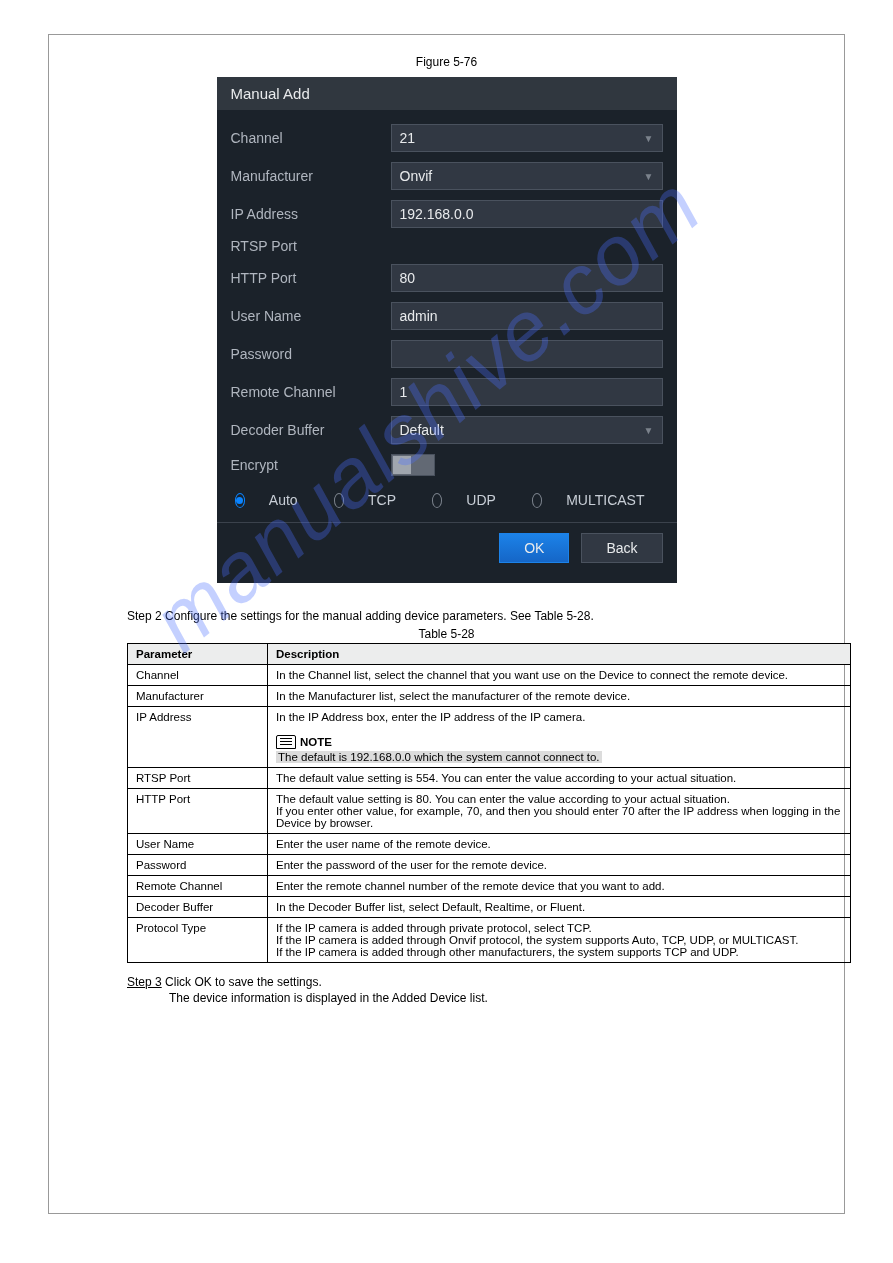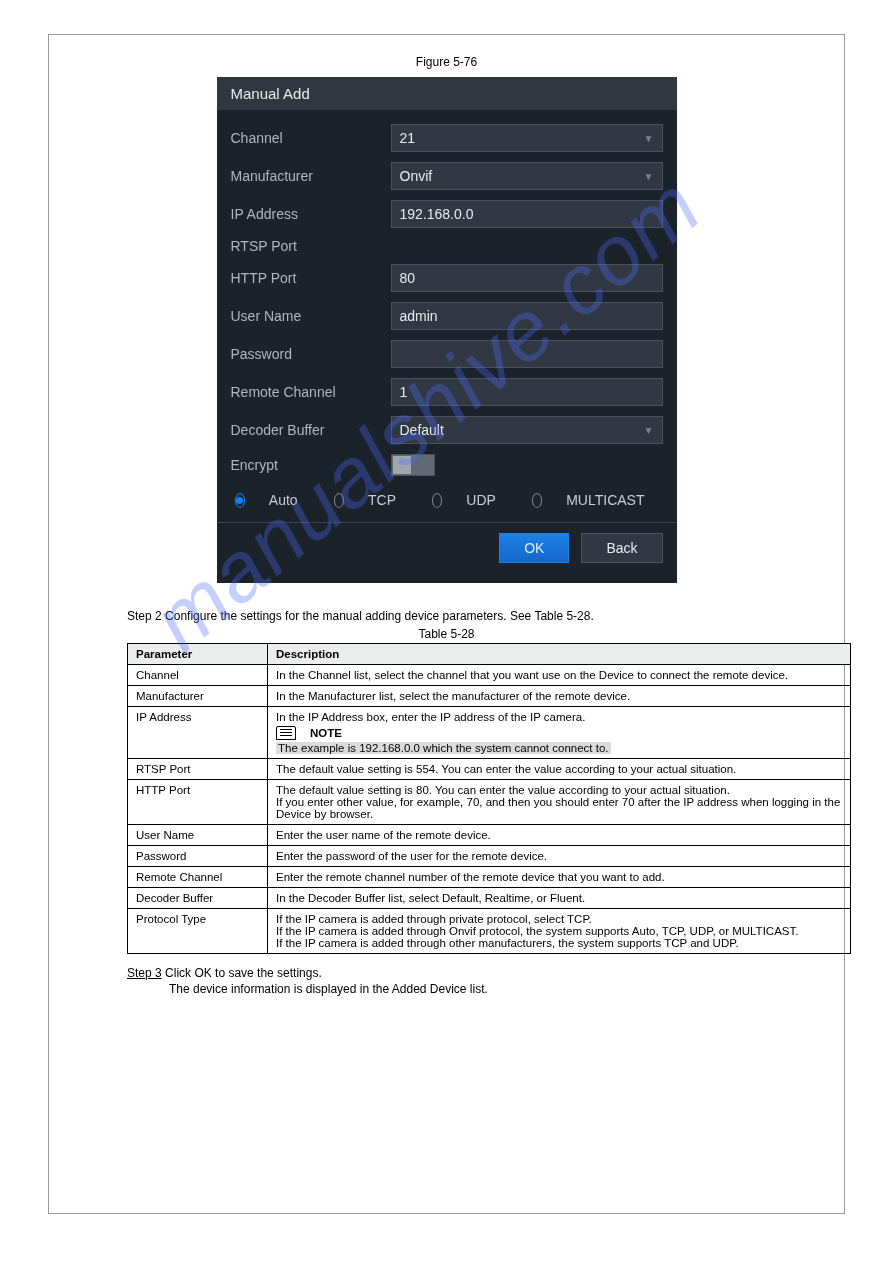--- a/index.html
+++ b/index.html
@@ -142,22 +142,22 @@
     border: 1px solid #000;
     padding: 4px 8px;
     text-align: left;
     vertical-align: top;
   }
   .params-table th { background: #eceded; font-weight: bold; }
   .col-param { width: 140px; font-weight: normal; }
   .note-row {
     display: flex;
     align-items: center;
-    gap: 14px;
-    margin: 3px 0 2px 0;
+    gap: 4px;
+    margin: 12px 0 2px 0;
   }
   .note-icon {
     width: 20px; height: 14px;
     border: 1.2px solid #000;
     border-radius: 2px 2px 0 0;
     position: relative;
   }
   .note-icon::after {
     content: "";
     position: absolute;
@@ -308,21 +308,21 @@
       <td>In the Manufacturer list, select the manufacturer of the remote device.</td>
     </tr>
     <tr>
       <td class="col-param">IP Address</td>
       <td>
         <div>In the IP Address box, enter the IP address of the IP camera.</div>
         <div class="note-row">
           <span class="note-icon"></span>
           <span style="font-weight:bold">NOTE</span>
         </div>
-        <span class="hl">The example is 192.168.0.0 which the system cannot connect to.</span>
+        <span class="hl">The default is 192.168.0.0 which the system cannot connect to.</span>
       </td>
     </tr>
     <tr>
       <td class="col-param">RTSP Port</td>
       <td>The default value setting is 554. You can enter the value according to your actual situation.</td>
     </tr>
     <tr>
       <td class="col-param">HTTP Port</td>
       <td style="white-space:pre-line">The default value setting is 80. You can enter the value according to your actual situation.
 If you enter other value, for example, 70, and then you should enter 70 after the IP address when logging in the Device by browser.</td>

